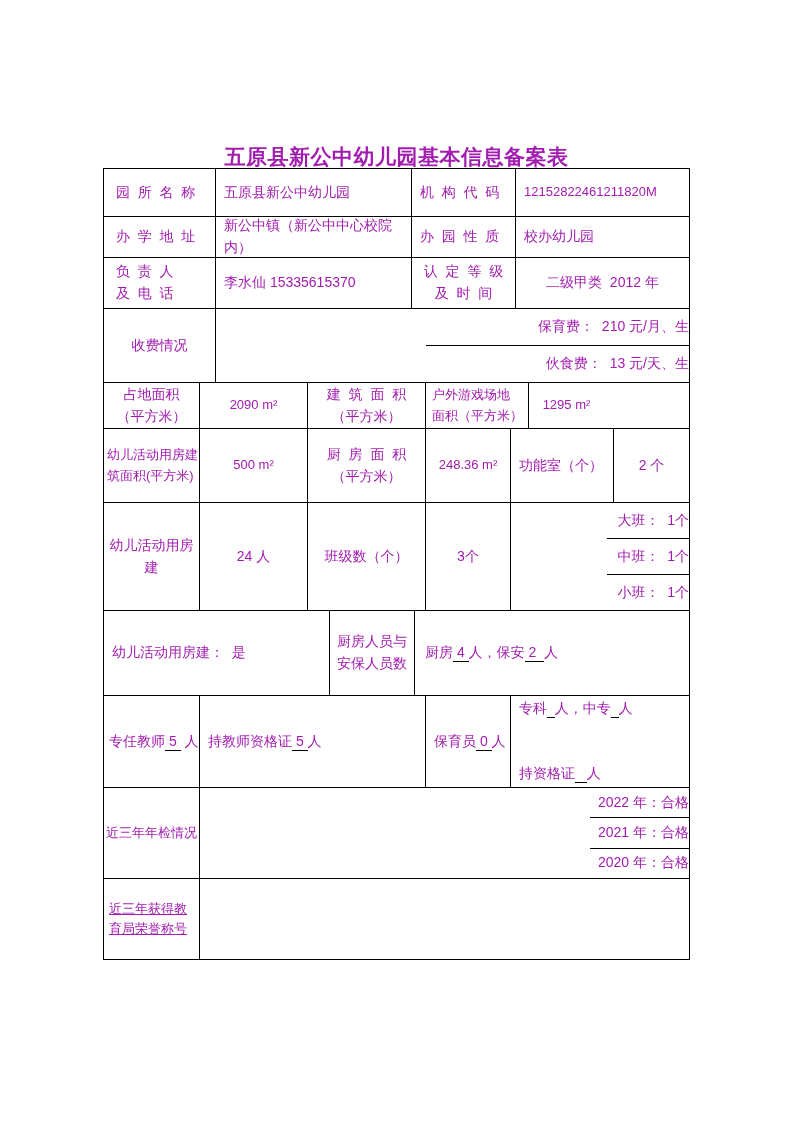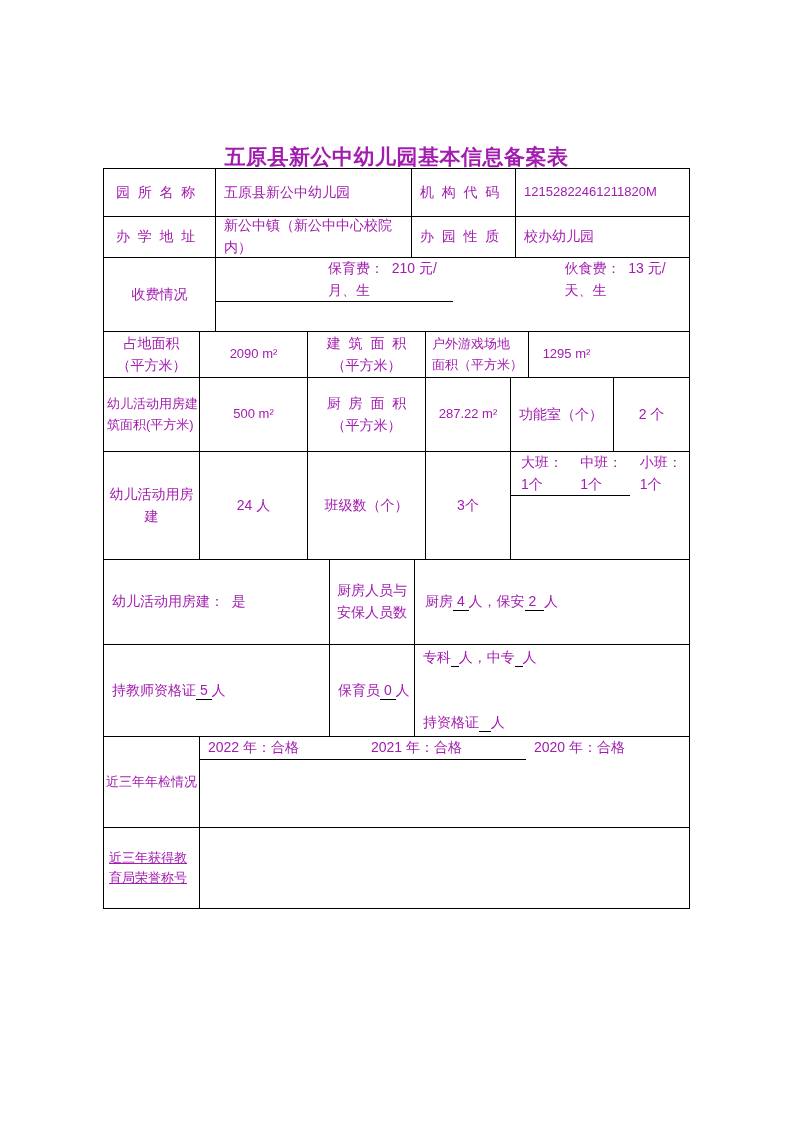--- a/index.html
+++ b/index.html
@@ -10,21 +10,21 @@
   .tbl{position:absolute;left:103px;top:168px;width:585px;border:1px solid #000;}
   .row{display:flex;box-sizing:border-box;border-bottom:1px solid #000;width:585px;}
   .row:last-child{border-bottom:none;text-decoration:underline;}
   .c{box-sizing:border-box;border-right:1px solid #000;display:flex;align-items:center;overflow:hidden;}
   .c:last-child{border-right:none;}
   .t{white-space:pre-wrap;line-height:1.55;font-size:14px;}
   .ml{white-space:pre;}
   .sm{font-size:13px;}
   .ctr{justify-content:center;}
   .ctr .t{text-align:center;}
-  .stack{flex-direction:row;align-items:flex-start;padding:0;}
+  .stack{flex-direction:column;align-items:flex-end;padding:0;}
   .sub{flex:1 1 0;box-sizing:border-box;border-bottom:1px solid #000;display:flex;align-items:center;overflow:hidden;}
   .sub:last-child{border-bottom:none;}
   .u{border-bottom:1px solid #000;padding-bottom:1px;}
   
   .h-r1{height:48px}.h-r2{height:41px}.h-r3{height:51px}.h-r4{height:74px}
   .h-r5{height:46px}.h-r6{height:74px}.h-r7{height:108px}.h-r8{height:85px}
   .h-r9{height:92px}.h-r10{height:91px}.h-r11{height:80px}
   
   .w112{width:112px}.w196{width:196px}.w104{width:104px}.w173{width:173px}
   .w473{width:473px}.w96{width:96px}.w108{width:108px}.w118{width:118px}
@@ -65,20 +65,36 @@
           <span class="t">新公中镇（新公中中心校院内）</span>
         </div>
       <div class="c w104 pl8">
           <span class="t ml">办  园  性  质</span>
         </div>
       <div class="c w173 pl8">
           <span class="t">校办幼儿园</span>
         </div>
     </div>
 
+    <div class="row h-r3">
+      <div class="c w112 pl12">
+          <span class="t ml">负  责  人
+及  电  话</span>
+        </div>
+      <div class="c w196 pl8">
+          <span class="t">李水仙 15335615370</span>
+        </div>
+      <div class="c w104 ctr">
+          <span class="t ml">认  定  等  级
+及  时  间</span>
+        </div>
+      <div class="c w173 ctr">
+          <span class="t">二级甲类  2012 年</span>
+        </div>
+    </div>
 
     <div class="row h-r4">
       <div class="c w112 ctr">
           <span class="t">收费情况</span>
         </div>
       <div class="c w473 stack">
         <div class="sub pl112">
             <span class="t">保育费：  210 元/月、生</span>
           </div>
         <div class="sub pl112">
@@ -114,21 +130,21 @@
 筑面积(平方米)</span>
         </div>
       <div class="c w108 ctr">
           <span class="t sm">500 m²</span>
         </div>
       <div class="c w118 ctr">
           <span class="t ml">厨  房  面  积
 （平方米）</span>
         </div>
       <div class="c w85 ctr">
-          <span class="t sm">287.22 m²</span>
+          <span class="t sm">248.36 m²</span>
         </div>
       <div class="c w103 pl8">
           <span class="t">功能室（个）</span>
         </div>
       <div class="c w75 ctr">
           <span class="t">2 个</span>
         </div>
     </div>
 
     <div class="row h-r7">
@@ -168,20 +184,23 @@
       <div class="c w85 ctr">
           <span class="t ml">厨房人员与
 安保人员数</span>
         </div>
       <div class="c w178 pl10">
           <span class="t"><span>厨房</span><span class="u"> 4 </span><span>人，保安</span><span class="u"> 2  </span><span>人</span></span>
         </div>
     </div>
 
     <div class="row h-r9">
+      <div class="c w96 pl5">
+          <span class="t"><span>专任教师</span><span class="u"> 5 </span><span> 人</span></span>
+        </div>
       <div class="c w226 pl8">
         <div class="t">
           
           <div><span>持教师资格证</span><span class="u"> 5 </span><span>人</span></div>
           
         </div>
       </div>
       <div class="c w85 pl8">
           <span class="t"><span>保育员</span><span class="u"> 0 </span><span>人</span></span>
         </div>

